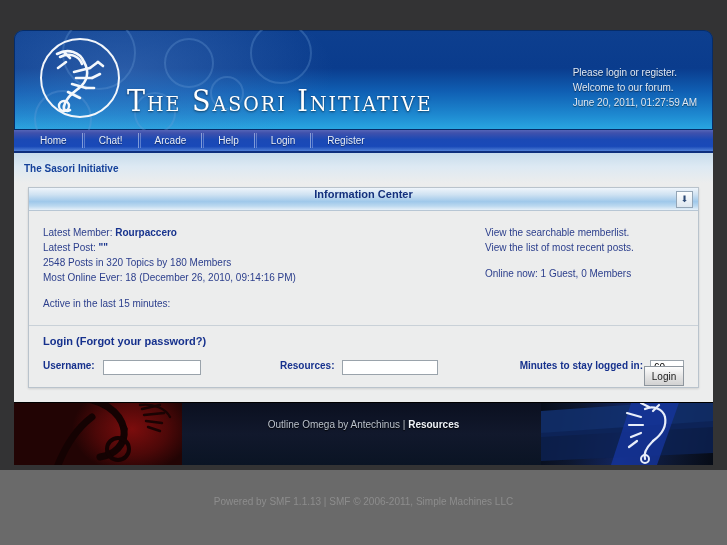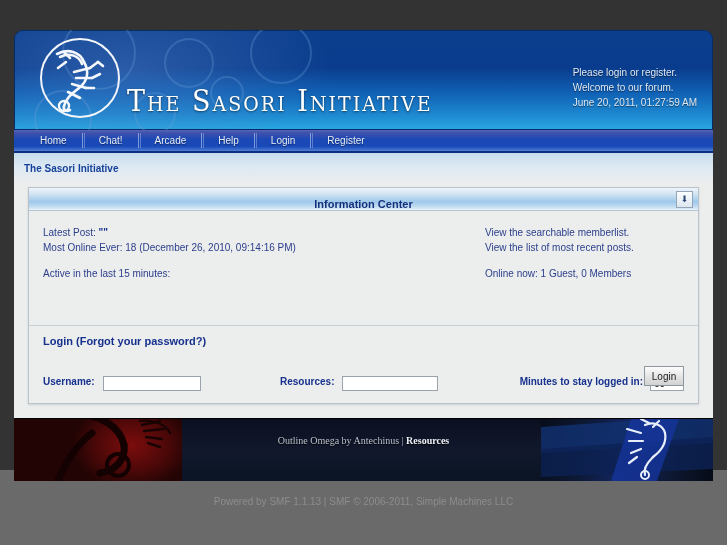--- a/index.html
+++ b/index.html
@@ -152,21 +152,21 @@
     background: #eceded;
     box-shadow: 0 1px 2px rgba(0,0,0,.12);
   }
   #info-title {
     height: 22px;
     position: relative;
     background:
       linear-gradient(to bottom, #eff5fb 0%, #cfe2f2 30%, #9fc8ea 62%, #bcd9f0 82%, #e7f1f9 100%);
     border-bottom: 1px solid #b7c6d4;
     display: flex;
-    align-items: flex-end;
+    align-items: flex-start;
     justify-content: center;
   }
   #info-title-text {
     color: #14307c;
     font-size: 11px;
     font-weight: bold;
   }
   #collapse-btn {
     position: absolute;
     right: 5px;
@@ -210,21 +210,21 @@
   
   #login-block {
     border-top: 1px solid #c9d1d8;
     padding: 9px 14px 12px 14px;
     position: relative;
   }
   #login-heading {
     font-size: 11px;
     color: #16318d;
     font-weight: bold;
-    margin-bottom: 29px;
+    margin-bottom: 13px;
   }
   #login-heading .forgot { cursor: pointer; }
 
   #login-row {
     display: flex;
     align-items: flex-start;
     font-size: 10px;
     color: #16318d;
     font-weight: bold;
   }
@@ -258,21 +258,20 @@
     cursor: pointer;
   }
 
   
   #footer-banner {
     position: relative;
     height: 62px;
     background: linear-gradient(to bottom, #0b1020 0%, #11182c 50%, #0a1424 100%);
     overflow: hidden;
     border-top: 1px solid #000;
-    font-family: Liberation Serif, serif;
   }
   #footer-left-art {
     position: absolute;
     left: 0; top: 0;
     width: 168px; height: 62px;
     background:
       radial-gradient(ellipse 60px 44px at 118px 26px, #7c0d0d 0%, #4c0808 60%, #220404 100%),
       linear-gradient(105deg, #9b1313 0%, #c01c1c 28%, #7d1010 55%, #3c0606 100%);
     overflow: hidden;
   }
@@ -384,23 +383,28 @@
 
         <div id="info-title">
           <div id="info-title-text">Information Center</div>
           <div id="collapse-btn">⬇</div>
         </div>
 
         <div id="info-body">
 
           <div class="stat-col-left">
             <div>
+              <span>Latest Member:</span>
+              <span class="bold-name">Rourpaccero</span>
+            </div>
+            <div>
               <span>Latest Post:</span>
               <span class="bold-name">""</span>
             </div>
+            <div>2548 Posts in 320 Topics by 180 Members</div>
             <div>Most Online Ever: 18 (December 26, 2010, 09:14:16 PM)</div>
             <div class="spacer-row"></div>
             <div class="active-line">Active in the last 15 minutes:</div>
           </div>
 
           <div class="stat-col-right">
             <div class="linkish">View the searchable memberlist.</div>
             <div class="linkish">View the list of most recent posts.</div>
             <div class="spacer-row"></div>
             <div>Online now: 1 Guest, 0 Members</div>

